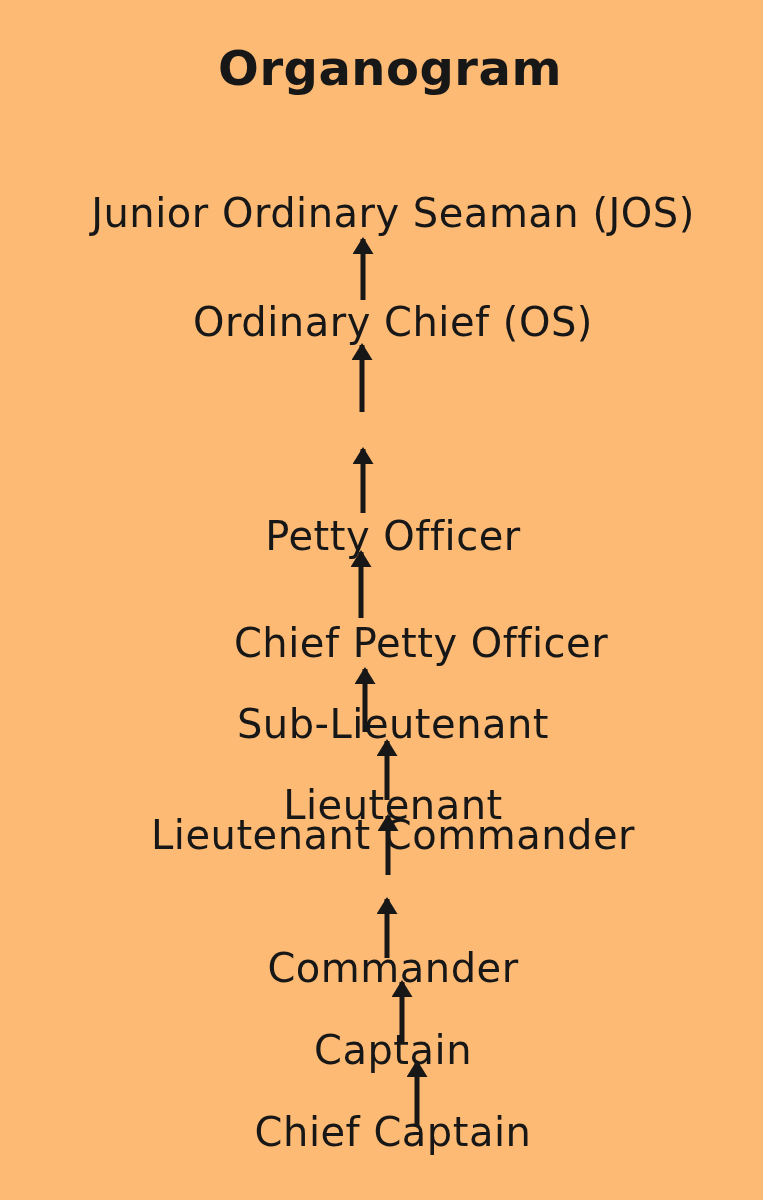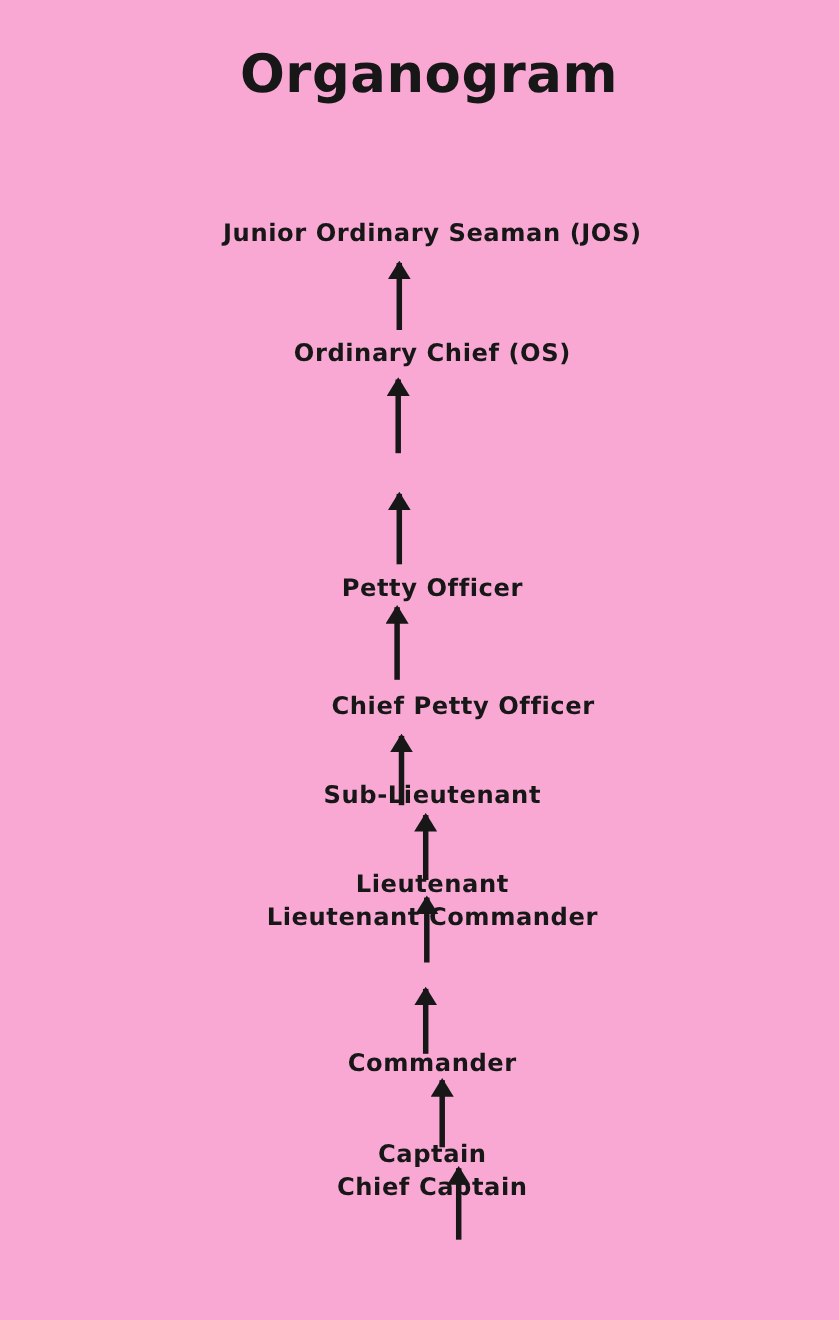--- a/index.html
+++ b/index.html
@@ -4,59 +4,59 @@
 <style>
   html, body {
     margin: 0;
     padding: 0;
     background: #ffffff;
   }
   #canvas {
     position: relative;
     width: 763px;
     height: 1200px;
-    background: #f9a8d4;
+    background: #fdba74;
     overflow: hidden;
     font-family: "DejaVu Sans", "Liberation Sans", sans-serif;
     color: #171717;
   }
   .doc-title {
     position: absolute;
     top: 40px;
     left: 390px;
     transform: translateX(-50%);
     font-size: 48px;
     font-weight: 700;
     line-height: 56px;
     letter-spacing: 0.5px;
     white-space: nowrap;
     color: #171717;
   }
   .rank {
     position: absolute;
     left: 393px;
     transform: translateX(-50%);
-    font-size: 22px;
-    font-weight: 700;
+    font-size: 40px;
+    font-weight: 400;
     line-height: 38px;
     letter-spacing: 0.5px;
     white-space: nowrap;
     color: #171717;
   }
   .rank-1  { top: 194px; }
   .rank-2  { top: 303px; }
   .rank-3  { top: 411px; }
   .rank-4  { top: 517px; text-align: right; }
   .rank-5  { top: 624px; margin-left: 28px; }
   .rank-6  { top: 705px; }
   .rank-7  { top: 786px; }
   .rank-8  { top: 816px; }
   .rank-9  { top: 949px; }
   .rank-10 { top: 1031px; }
-  .rank-11 { top: 1061px; text-align: right; }
+  .rank-11 { top: 1113px; text-align: right; }
   #arrow-layer {
     position: absolute;
     top: 0;
     left: 0;
     pointer-events: none;
   }
   #arrow-layer line {
     stroke: #171717;
     stroke-width: 5;
   }

